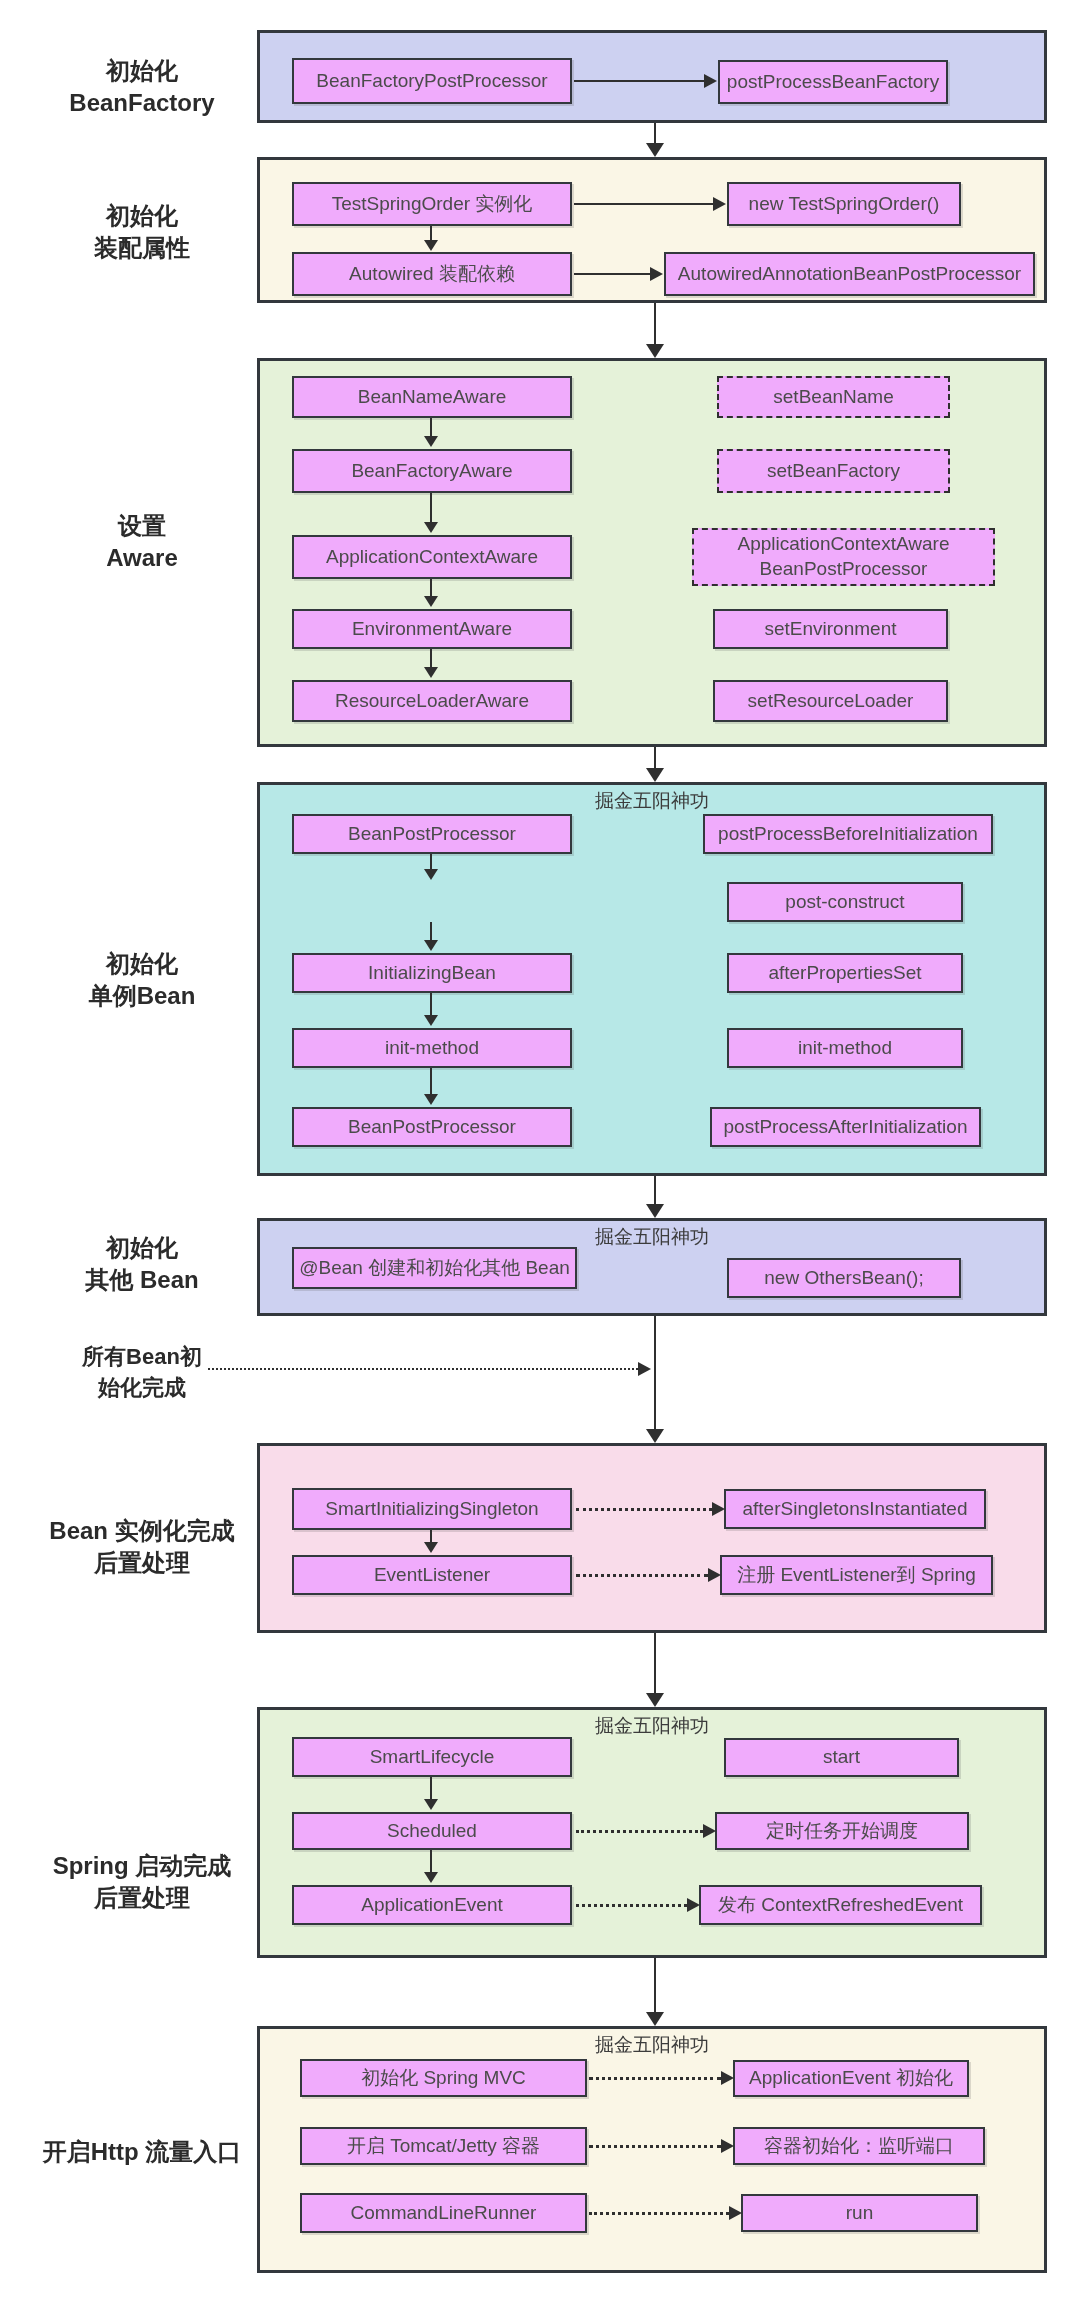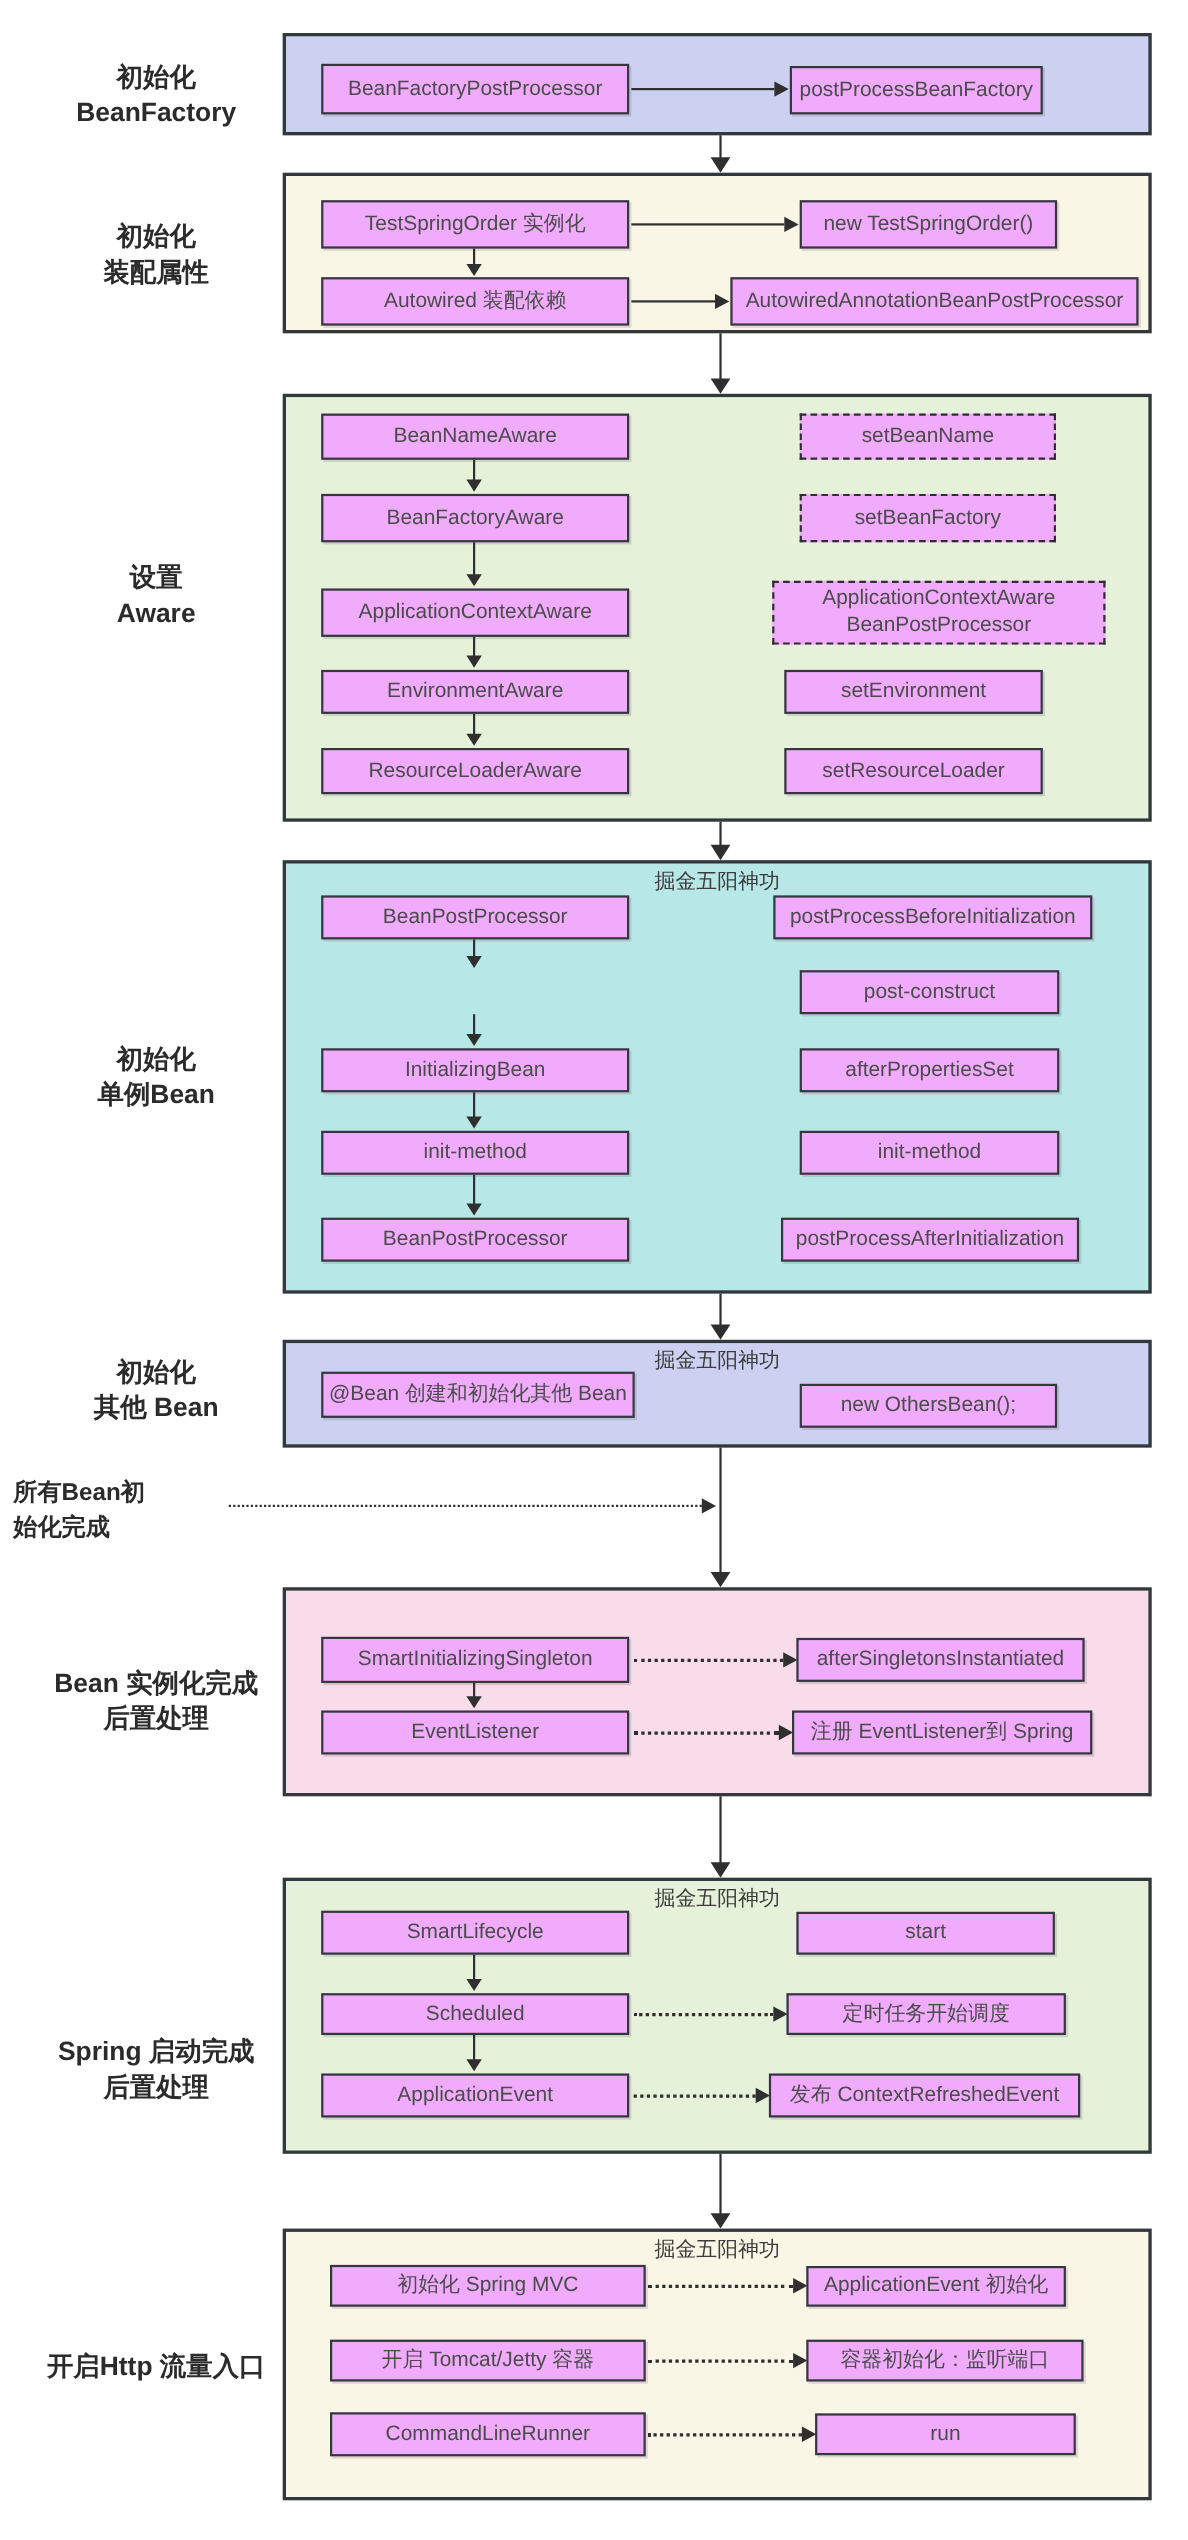--- a/index.html
+++ b/index.html
@@ -14,33 +14,33 @@
   .sec-title {
     position:absolute; left:257px; width:790px; text-align:center;
     font-size:19px; color:#3c3c3c; white-space:pre-line;
   }
   .node {
     position:absolute; background:#f0abfc; border:2px solid #33383d;
     box-sizing:border-box; display:flex; align-items:center; justify-content:center;
     font-size:19px; color:#4b4b4b; text-align:center; line-height:1.3;
     white-space:pre-line; box-shadow:2px 2px 0 rgba(80,80,80,0.18);
   }
-  .node.dashed { border:2px dashed #2f2f2f; box-shadow:none;margin-left:10px; }
+  .node.dashed { border:2px dashed #2f2f2f; box-shadow:none; }
   .side-label {
     position:absolute; left:12px; width:260px; text-align:center;
     font-size:24px; font-weight:700; color:#2b2b2b; line-height:1.32;
     white-space:pre-line;
   }
   .side-note {
     position:absolute; left:12px; width:260px; text-align:center;
     font-size:19px; font-weight:400; color:#3a3a3a; line-height:1.45;
     white-space:pre-line;
   }
   .annot-label {
-    position:absolute; left:12px; width:260px; text-align:left;
+    position:absolute; left:12px; width:260px; text-align:center;
     font-size:22px; font-weight:700; color:#2b2b2b; line-height:1.4;
     white-space:pre-line;
   }
   
   .arrow-v { position:absolute; width:2px; background:#2f2f2f; }
   .arrow-v::after {
     content:""; position:absolute; left:-8px; bottom:-13px; width:0; height:0;
     border-left:9px solid transparent; border-right:9px solid transparent;
     border-top:14px solid #2f2f2f;
   }

